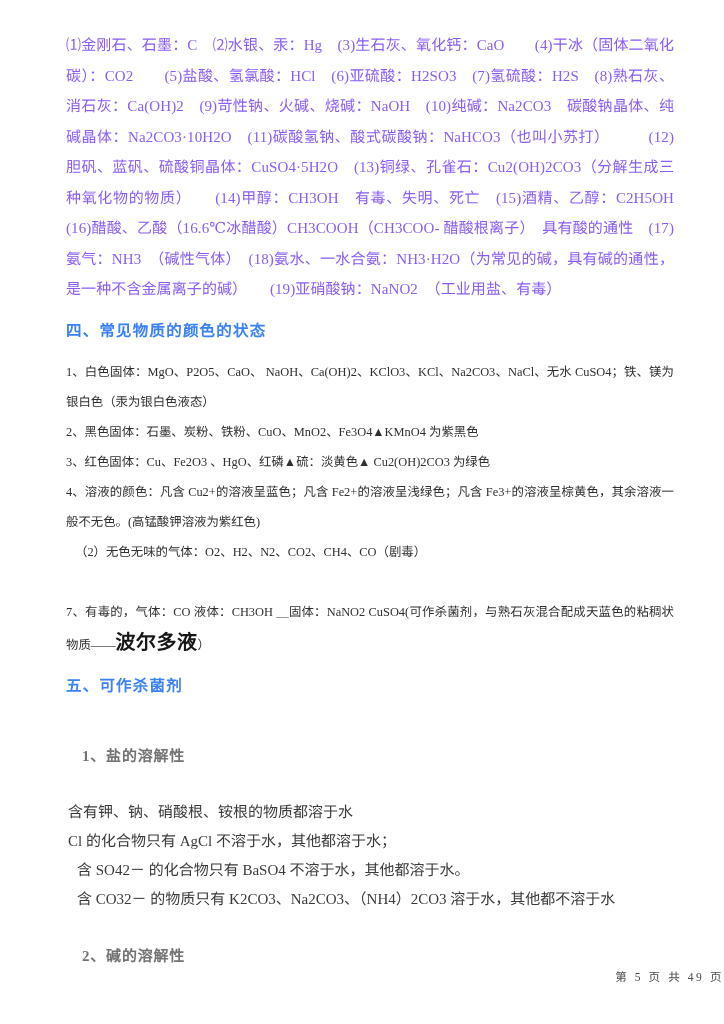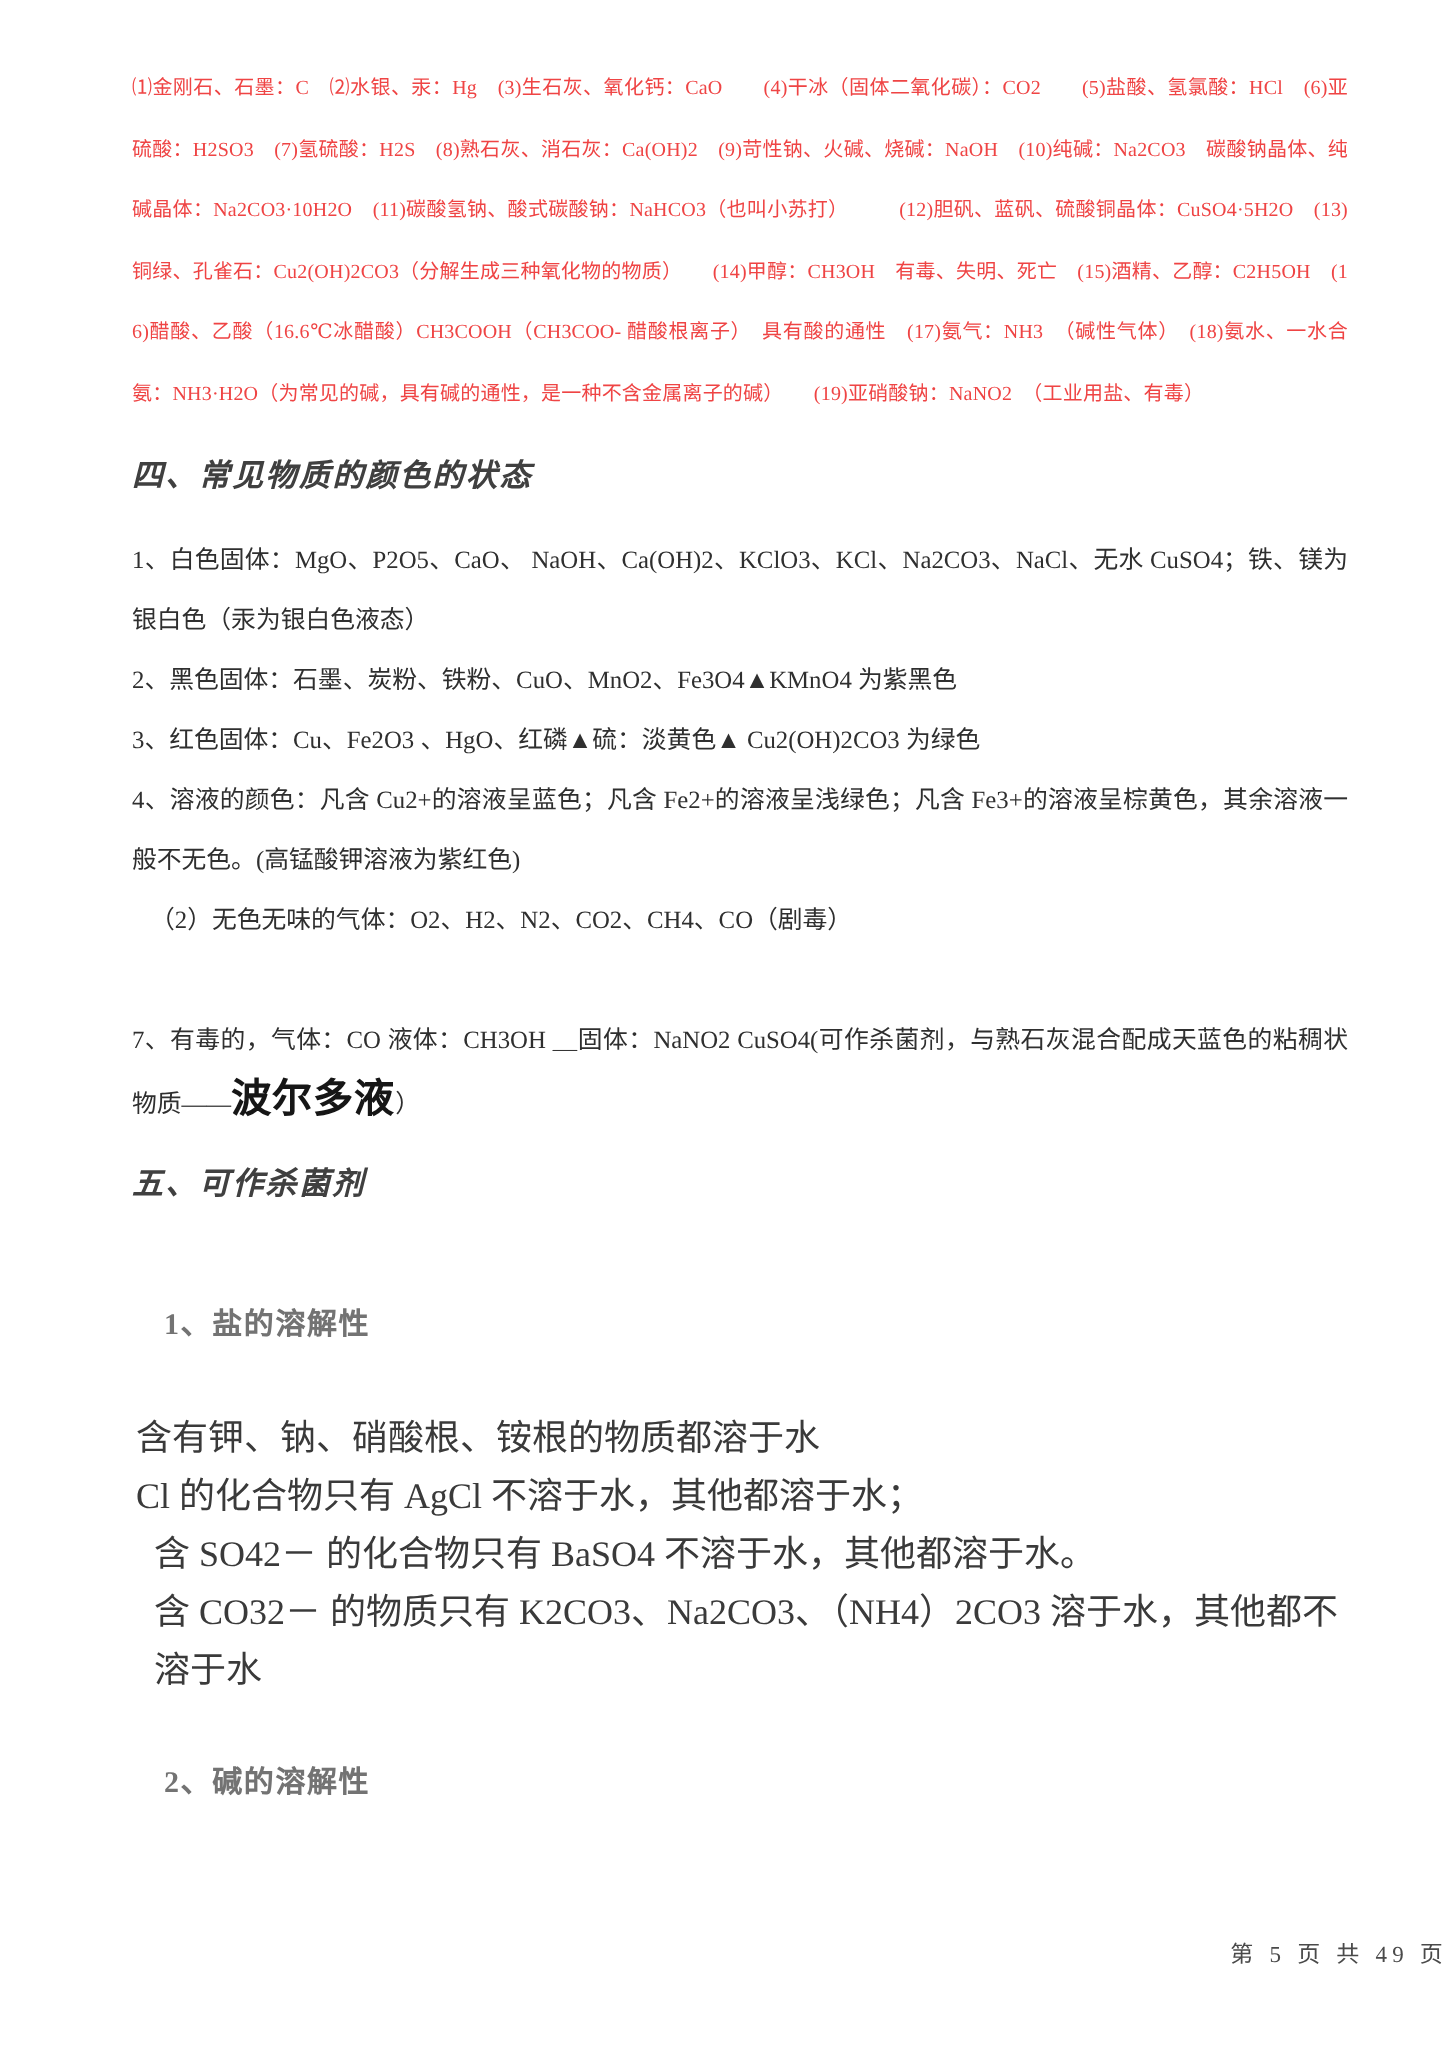--- a/index.html
+++ b/index.html
@@ -27,26 +27,26 @@
   }
   .content {
     position: absolute;
     left: 66px;
     top: 30px;
     width: 608px;
   }
 
   
   .para {
-    font-size: 10px;
+    font-size: 15px;
     line-height: 30px;
     text-align: justify;
     text-justify: inter-ideograph;
     letter-spacing: 0.1px;
-    color: #ef4444;
+    color: #8b5cf6;
     margin: 0;
     word-break: break-all;
   }
   .para.loose {
     line-height: 30.5px;
   }
 
   
   .item {
     font-size: 12.4px;
@@ -63,41 +63,40 @@
   }
   .item.bold {
     font-weight: 700;
     color: #1e1e1e;
   }
 
   
   .sec-head {
     font-size: 15.5px;
     font-weight: 700;
-    font-style: italic;
-    color: #404040;
+    color: #3b82f6;
     line-height: 34px;
     margin: 0;
     letter-spacing: 1.2px;
     font-family: "Liberation Serif", "DejaVu Serif", serif;
   }
 
   
   .sub-head {
     font-size: 15px;
     font-weight: 700;
     color: #737373;
     line-height: 34px;
     margin: 16px;
     letter-spacing: 0.8px;
   }
 
   
   .sol-line {
-    font-size: 18px;
+    font-size: 15px;
     line-height: 29px;
     color: #3a3a3a;
     margin: 0;
     padding-left: 2px;
   }
   .sol-line.pad {
     padding-left: 11px;
   }
 
   

